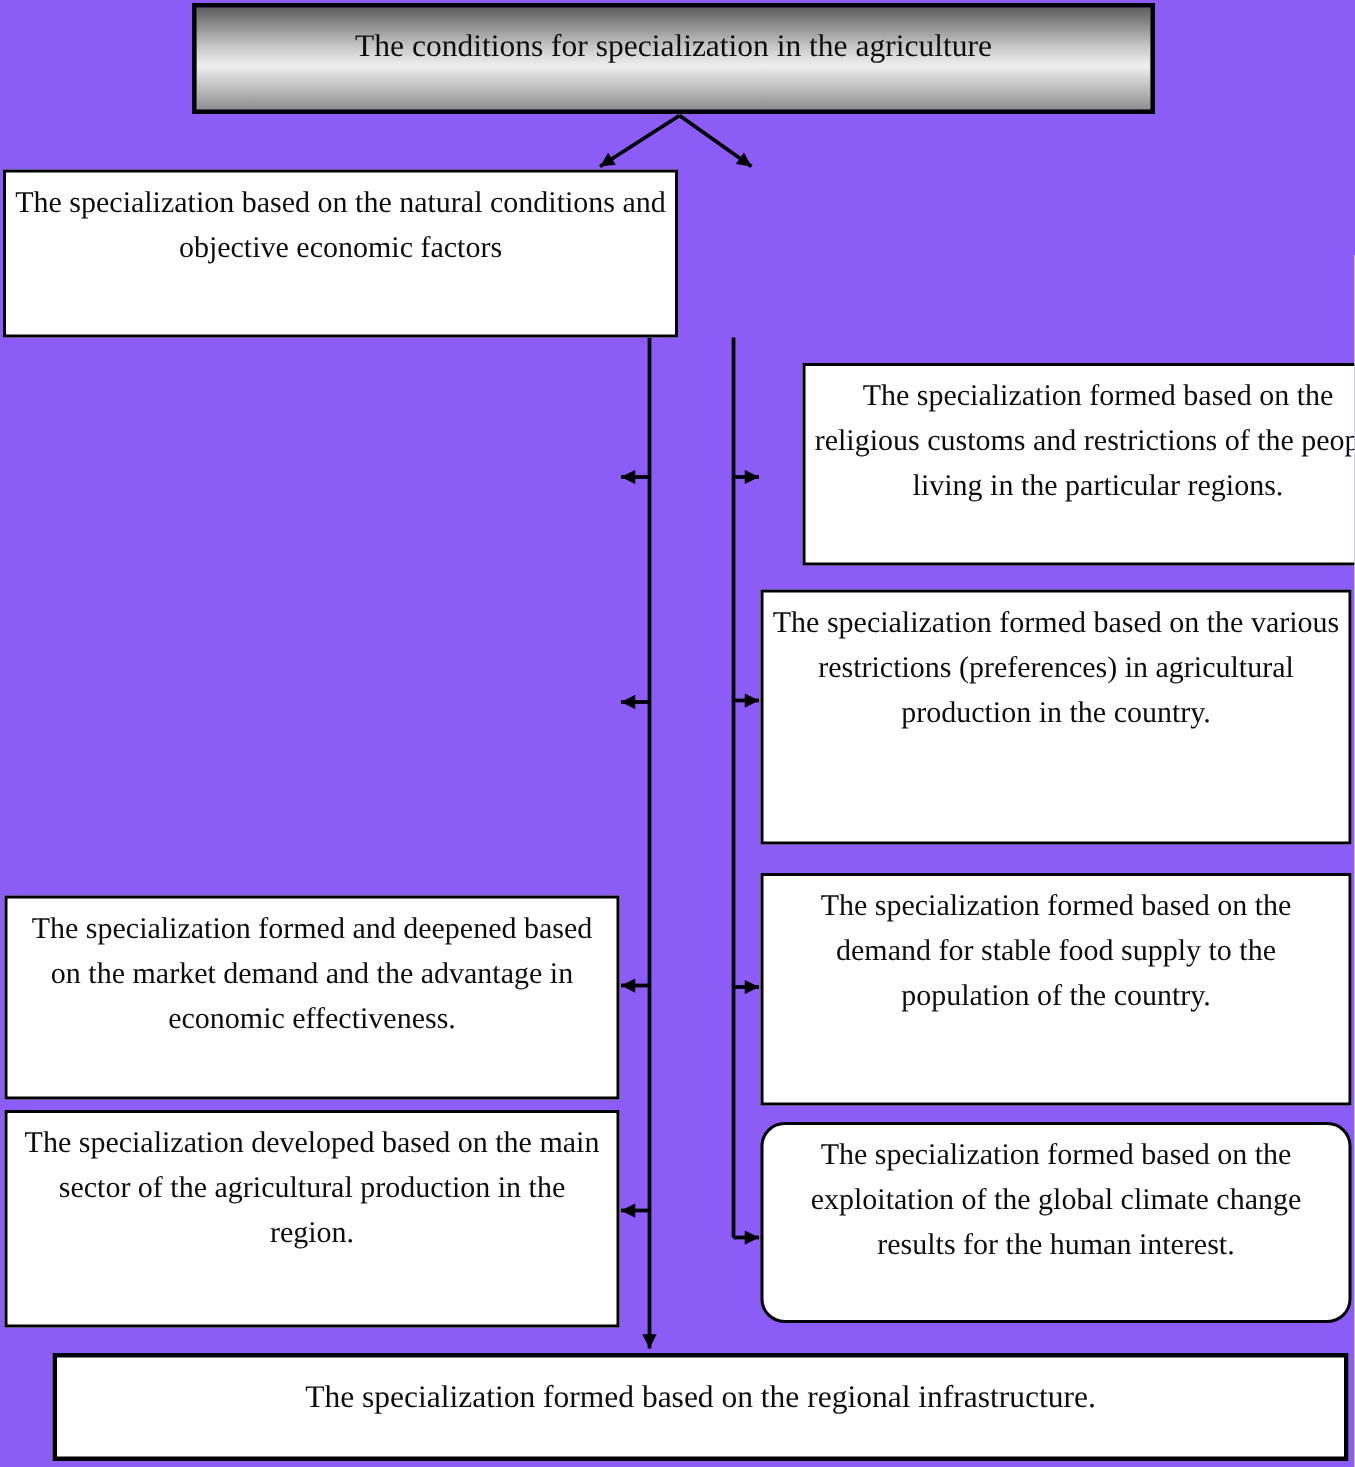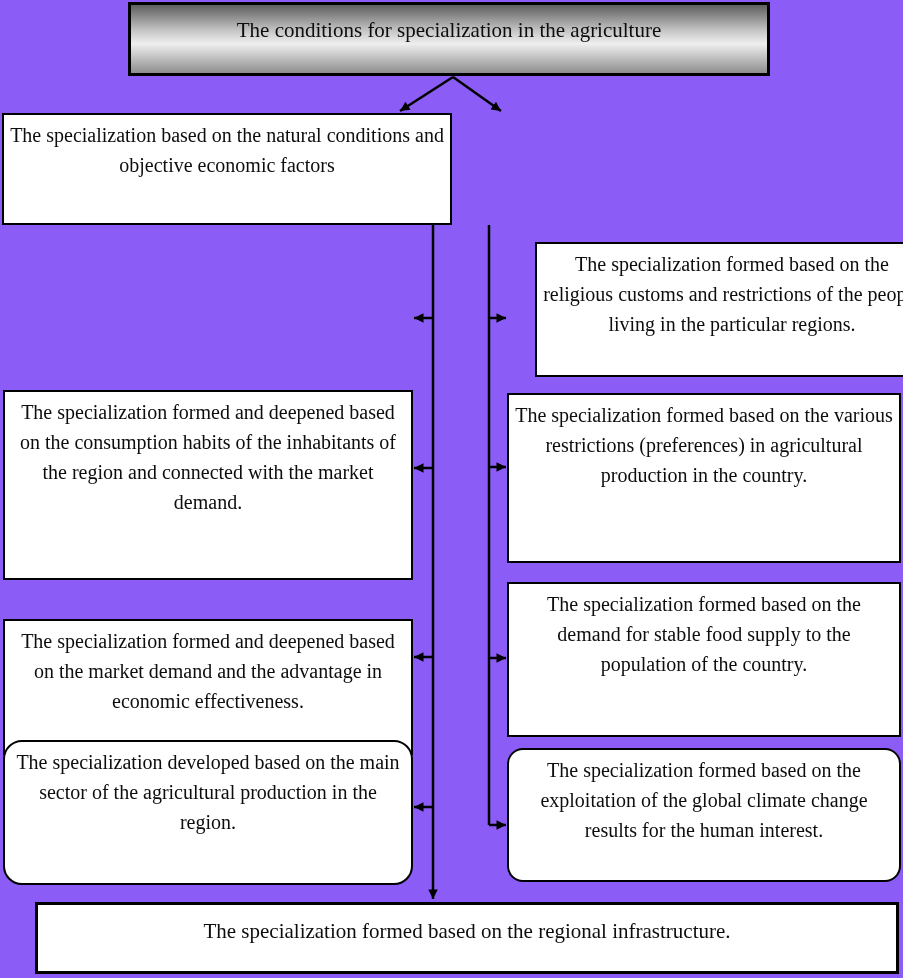--- a/index.html
+++ b/index.html
@@ -26,22 +26,22 @@
     border-width:3px;
     background:linear-gradient(to bottom, #5e5e5e 0%, #c6c6c6 38%, #efefef 57%, #8e8e8e 100%);
     font-size:21px;
     padding-top:10px;
   }
   .branch-left  { left:2px;   top:113px; width:450px; height:112px; }
   .branch-right { left:470px; top:113px; width:431px; height:112px; }
 
   .l1 { left:3px; top:237px; width:410px; height:138px; }
   .l2 { left:3px; top:390px; width:410px; height:190px; }
-  .l3 { left:3px; top:597px; width:410px; height:136px;margin-top:22px; }
-  .l4 { left:3px; top:740px; width:410px; height:145px;border-radius:19px; }
+  .l3 { left:3px; top:597px; width:410px; height:136px; }
+  .l4 { left:3px; top:740px; width:410px; height:145px; }
 
   .r1 { left:535px; top:242px; width:394px; height:135px; }
   .r2 { left:507px; top:393px; width:394px; height:170px; }
   .r3 { left:507px; top:582px; width:394px; height:155px;text-align:center; }
   .r4 { left:507px; top:748px; width:394px; height:134px;border-radius:16px; }
 
   .footer-node {
     left:35px; top:902px; width:864px; height:72px;
     border-width:3px;
     font-size:21px;
@@ -83,21 +83,20 @@
     <line x1="489" y1="467" x2="506" y2="467" marker-end="url(#arrow)"></line>
     <line x1="489" y1="658" x2="506" y2="658" marker-end="url(#arrow)"></line>
     <line x1="489" y1="825" x2="506" y2="825" marker-end="url(#arrow)"></line>
   </svg>
 
   <div class="node title-node">The conditions for specialization in the agriculture</div>
 
   <div class="node branch-left">The specialization based on the natural conditions and objective economic factors</div>
 
 
-  <div class="node l2">The specialization formed and deepened based on the consumption habits of the inhabitants of the region and connected with the market demand.</div>
   <div class="node l3">The specialization formed and deepened based on the market demand and the advantage in economic effectiveness.</div>
   <div class="node l4">The specialization developed based on the main sector of the agricultural production in the region.</div>
 
   <div class="node r1">The specialization formed based on the religious customs and restrictions of the people living in the particular regions.</div>
   <div class="node r2">The specialization formed based on the various restrictions (preferences) in agricultural production in the country.</div>
   <div class="node r3">The specialization formed based on the demand for stable food supply to the population of the country.</div>
   <div class="node r4">The specialization formed based on the exploitation of the global climate change results for the human interest.</div>
 
   <div class="node footer-node">The specialization formed based on the regional infrastructure.</div>
 

